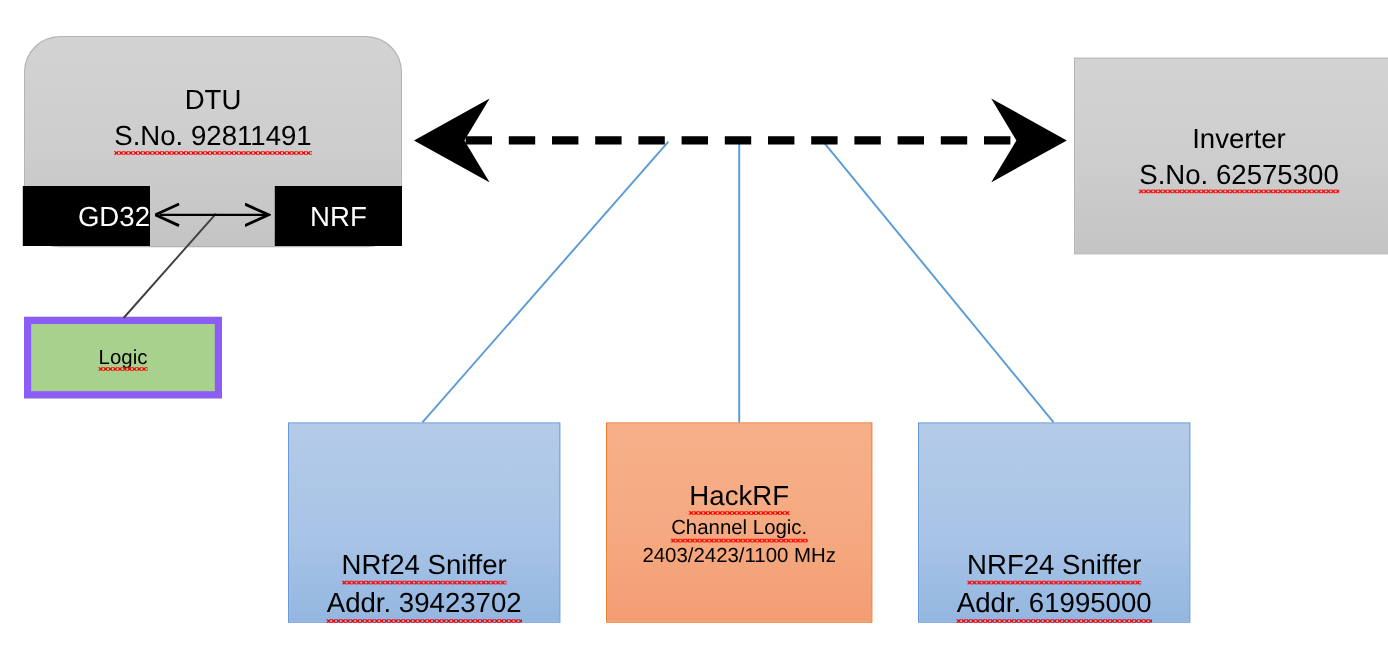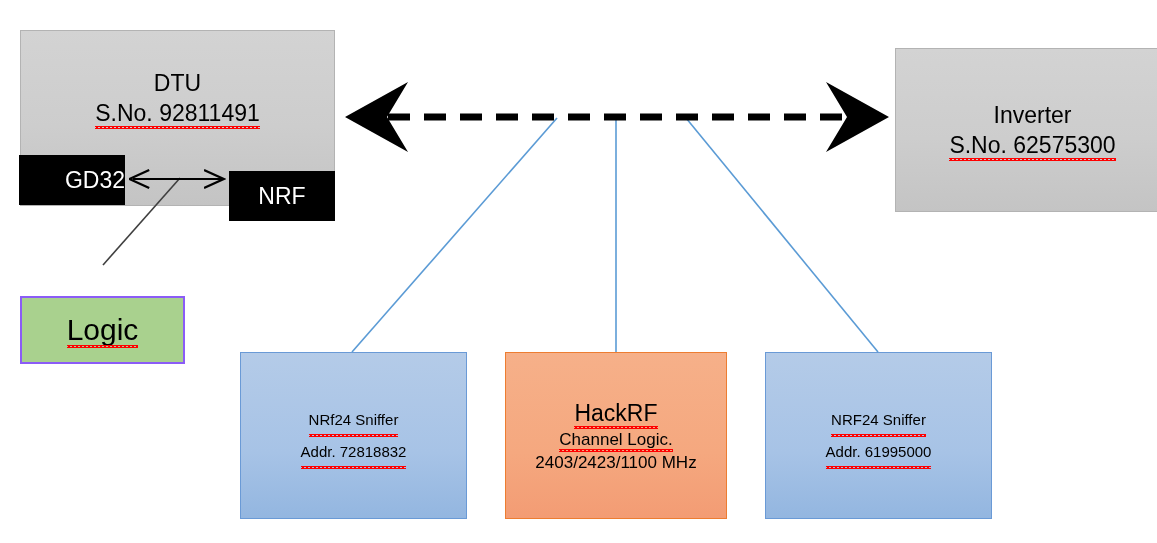--- a/index.html
+++ b/index.html
@@ -43,30 +43,30 @@
   
   .black-box {
     background: #000000;
     color: #ffffff;
     font-size: 23px;
     border: none;
   }
   
   .green-box {
     background: #a9d18e;
-    border: 2px solid #8b5cf6;
-    font-size: 30px;
-    margin-top: 32px;
+    border: 6px solid #8b5cf6;
+    font-size: 17px;
   }
   
   .blue-box {
     background: linear-gradient(to bottom, #b4cbe8 0%, #a7c3e6 60%, #93b6e0 100%);
     border: 1px solid #6a9ad6;
-    font-size: 15px;
+    font-size: 23px;
     line-height: 32px;
+    justify-content: flex-end;
   }
   
   .orange-box {
     background: linear-gradient(to bottom, #f6b089 0%, #f5a87f 60%, #f39c74 100%);
     border: 1px solid #ed7d31;
   }
   .hackrf-title {
     font-size: 23px;
     line-height: 30px;
   }
@@ -99,46 +99,46 @@
     width: 1157px;
     height: 543px;
     pointer-events: none;
   }
 </style>
 </head>
 <body>
 
 <div id="canvas">
 
-  <div class="box grey-box" style="left:20px; top:30px; width:315px; height:176px;">
+  <div class="box grey-box" style="left:20px; top:30px; width:315px; height:176px;border-radius:30px;">
     <div class="dtu-label">DTU</div>
     <div class="dtu-sub"><span class="sq">S.No. 92811491</span></div>
     <div style="height:40px"></div>
   </div>
 
   <div class="box black-box" style="left:19px; top:155px; width:106px; height:50px;align-items:flex-end;">
     <div>GD32</div>
   </div>
 
-  <div class="box black-box" style="left:229px; top:171px; width:106px; height:50px;">
+  <div class="box black-box" style="left:229px; top:155px; width:106px; height:50px;">
     <div>NRF</div>
   </div>
 
   <div class="box green-box" style="left:20px; top:264px; width:165px; height:68px;">
     <div><span class="sq">Logic</span></div>
   </div>
 
   <div class="box grey-box" style="left:895px; top:48px; width:275px; height:164px;">
     <div class="dtu-label">Inverter</div>
     <div class="dtu-sub"><span class="sq">S.No. 62575300</span></div>
   </div>
 
   <div class="box blue-box" style="left:240px; top:352px; width:227px; height:167px;">
     <div><span class="sq">NRf24 Sniffer</span></div>
-    <div><span class="sq">Addr. 72818832</span></div>
+    <div><span class="sq">Addr. 39423702</span></div>
   </div>
 
   <div class="box orange-box" style="left:505px; top:352px; width:222px; height:167px;">
     <div class="hackrf-title"><span class="sq">HackRF</span></div>
     <div class="hackrf-line"><span class="sq">Channel Logic.</span></div>
     <div class="hackrf-line">2403/2423/1100 MHz</div>
   </div>
 
   <div class="box blue-box" style="left:765px; top:352px; width:227px; height:167px;">
     <div><span class="sq">NRF24 Sniffer</span></div>

